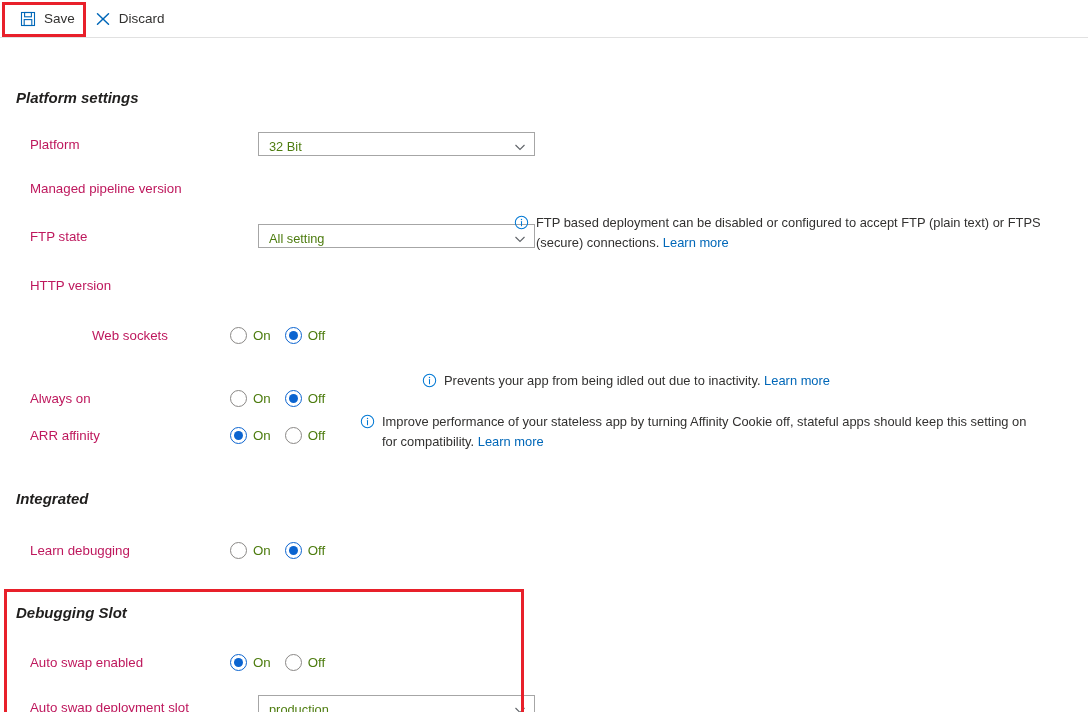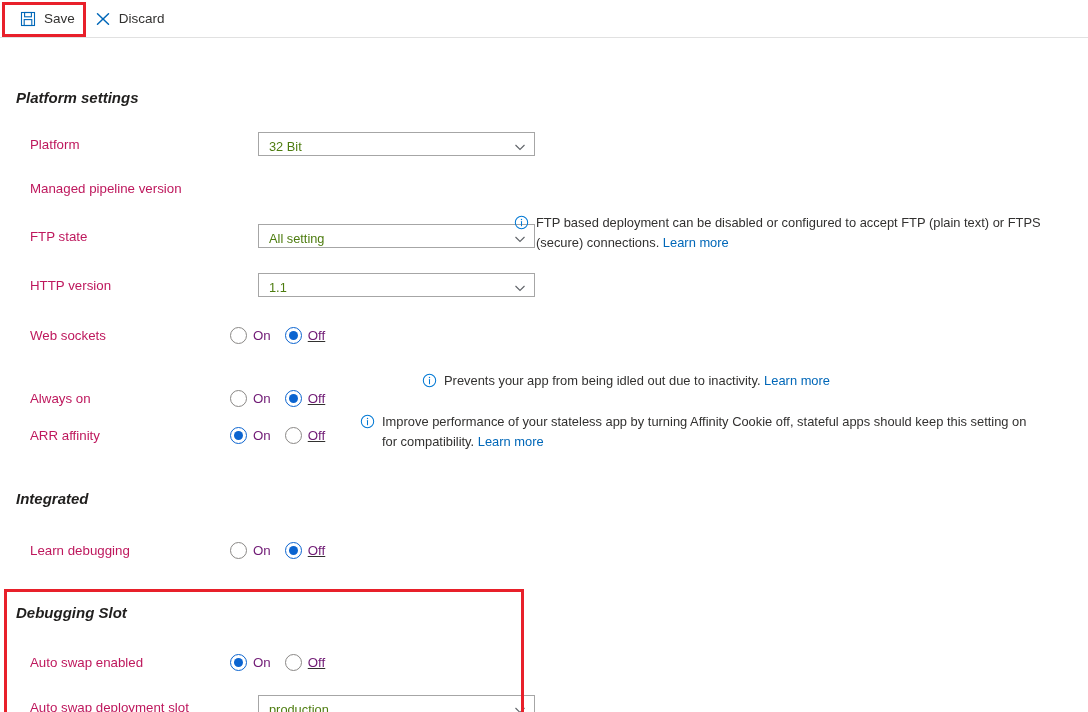--- a/index.html
+++ b/index.html
@@ -119,21 +119,21 @@
     align-items: center;
     flex: none;
   }
   .radio-opt {
     display: flex;
     align-items: center;
     gap: 6px;
     cursor: pointer;
     margin-right: 14px;
   }
-  .radio-opt:last-child { margin-right: 0; text-decoration: underline; }
+  .radio-opt:last-child { margin-right: 0; }
   .radio-mark {
     width: 17px;
     height: 17px;
     border-radius: 50%;
     border: 1.4px solid #8a8886;
     box-sizing: border-box;
     background: #fff;
     position: relative;
     flex: none;
   }
@@ -147,21 +147,21 @@
     left: 50%;
     top: 50%;
     width: 9px;
     height: 9px;
     margin: -4.5px 0 0 -4.5px;
     border-radius: 50%;
     background: #0b64d0;
   }
   .radio-text {
     font-size: 13.3px;
-    color: #701a75;
+    color: #4d7c0f;
   }
 
   
   .info {
     position: absolute;
     display: flex;
     align-items: flex-start;
     gap: 7px;
     font-size: 12.9px;
     color: #323130;
@@ -259,31 +259,23 @@
         <circle cx="8" cy="8" r="6.6"></circle>
         <line x1="8" y1="7" x2="8" y2="11.4" stroke-linecap="round"></line>
         <circle cx="8" cy="4.8" r="0.75" fill="#0078d4" stroke="none"></circle>
       </svg>
     </span>
     <span class="info-text"><span>FTP based deployment can be disabled or configured to accept FTP (plain text) or FTPS (secure) connections. </span><a class="learn">Learn more</a></span>
   </div>
 
   <div class="row" style="left:30px; top:235px;">
     <div class="row-label">HTTP version</div>
-    <div class="dropdown">
-      <span>1.1</span>
-      <span class="chev">
-        <svg viewBox="0 0 12 12" width="12" height="12" fill="none" stroke="#5f6368" stroke-width="1.1">
-            <polyline points="1.5,4 6,8.5 10.5,4"></polyline>
-          </svg>
-      </span>
-    </div>
-  </div>
-
-  <div class="row" style="left:30px; top:285px;">
+  </div>
+
+  <div class="row" style="left:30px; top:285px;text-align:center;">
     <div class="row-label">Web sockets</div>
     <div class="radio-group">
       <label class="radio-opt">
         <span class="radio-mark"></span>
         <span class="radio-text">On</span>
       </label>
       <label class="radio-opt on">
         <span class="radio-mark"></span>
         <span class="radio-text">Off</span>
       </label>

